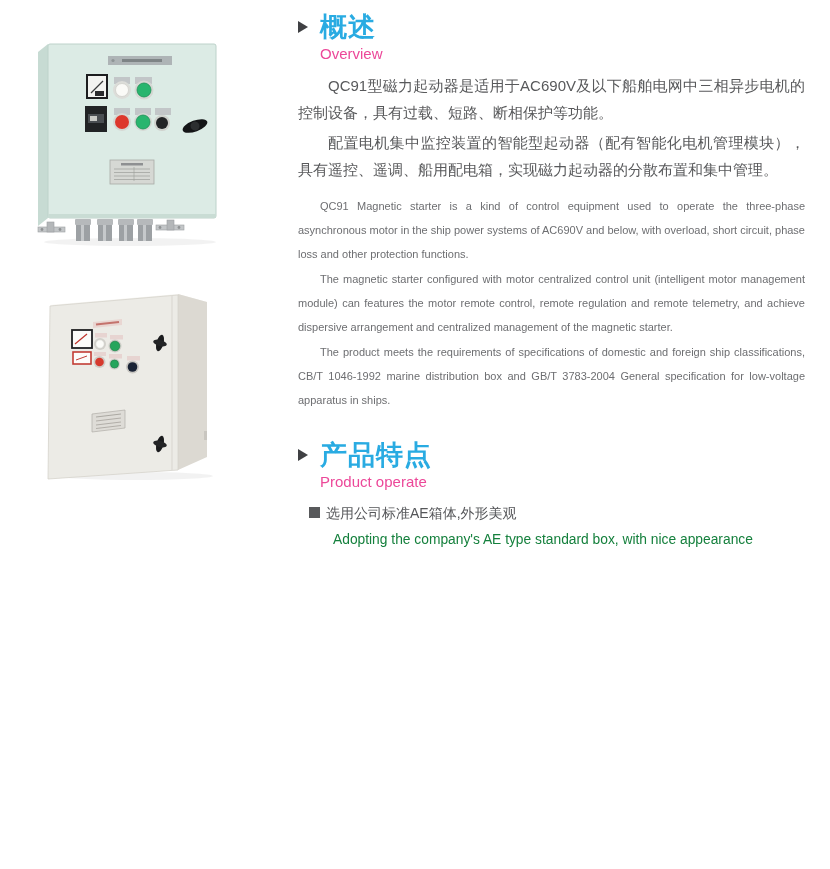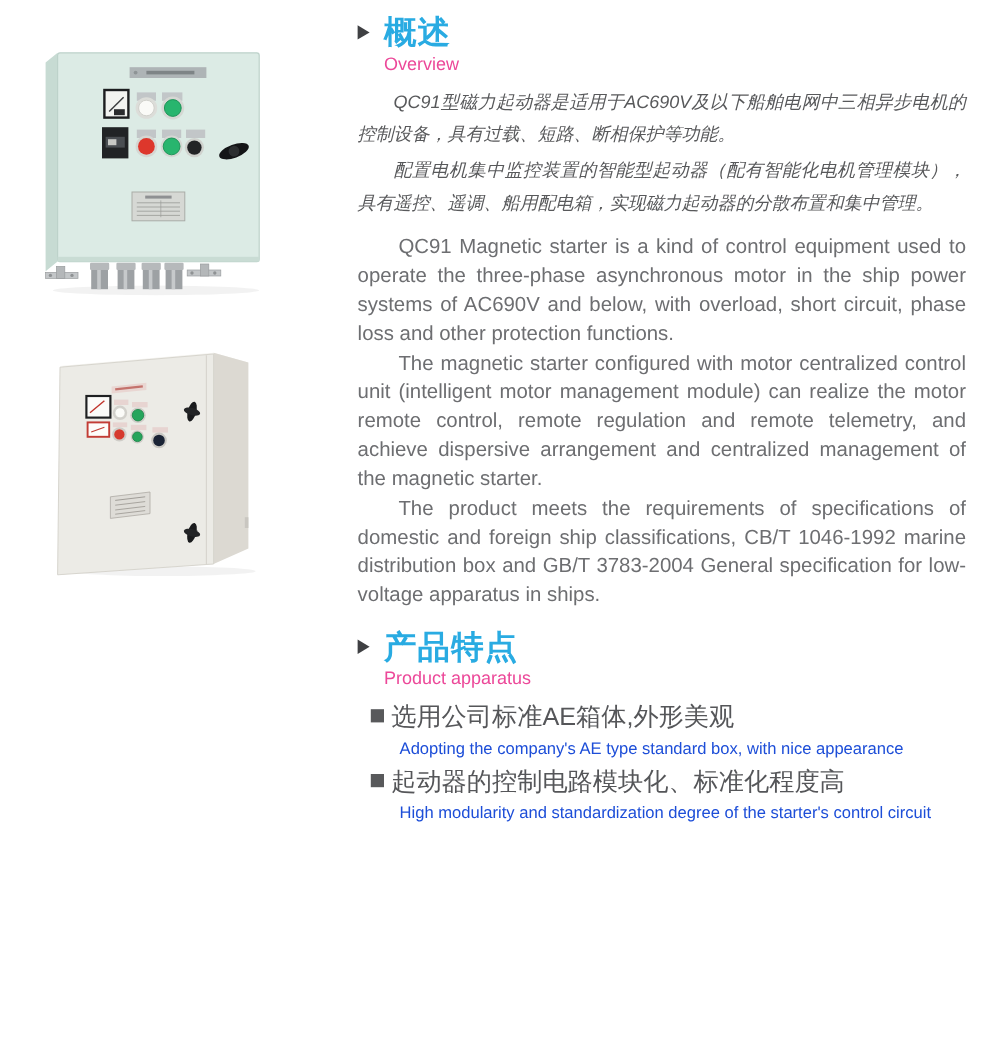--- a/index.html
+++ b/index.html
@@ -38,42 +38,42 @@
     font-weight:bold; color:#29abe2;
     letter-spacing:1px;
   }
   .sec-title-en {
     font-size:15px; line-height:19px;
     color:#ec4899; margin-top:2px;
   }
   .para-zh {
     font-size:15px; line-height:27px;
     text-align:justify; text-indent:2em;
-    color:#58595b; margin-bottom:3px;font-style:italic;
+    color:#58595b; margin-bottom:3px;
   }
   .para-en {
-    font-size:17px; line-height:24px;
+    font-size:11px; line-height:24px;
     text-align:justify; text-indent:2em;
     color:#6d6e71; margin-bottom:1px;
   }
   .spacer-8 { height:8px; }
-  #features-section { margin-top:16px; }
+  #features-section { margin-top:28px; }
   .feat-item { margin-bottom:1px; }
   .feat-zh {
     position:relative; padding-left:28px;
-    font-size:21px; line-height:27px; color:#555659;
+    font-size:14px; line-height:27px; color:#555659;
   }
   .feat-bullet {
     position:absolute; left:11px; top:7px;
     width:11px; height:11px; background:#58595b;
   }
   .feat-en {
     margin-left:35px; margin-right:10px;
     font-size:13.8px; line-height:26px;
-    color:#1d4ed8; text-align:left;
+    color:#15803d; text-align:left;
   }
 </style>
 </head>
 <body>
 
 <div class="page">
 
   <svg class="photo" id="photo-front" width="196" height="212" viewBox="0 0 196 212" xmlns="http://www.w3.org/2000/svg">
     <ellipse cx="100" cy="206" rx="86" ry="4" fill="#000" opacity="0.05"></ellipse>
 
@@ -219,43 +219,36 @@
     <section id="overview-section">
       <div class="sec-header">
         <span class="tri-icon"></span>
         <div class="sec-title-zh">概述</div>
         <div class="sec-title-en">Overview</div>
       </div>
       <p class="para-zh">QC91型磁力起动器是适用于AC690V及以下船舶电网中三相异步电机的控制设备，具有过载、短路、断相保护等功能。</p>
       <p class="para-zh">配置电机集中监控装置的智能型起动器（配有智能化电机管理模块），具有遥控、遥调、船用配电箱，实现磁力起动器的分散布置和集中管理。</p>
       <div class="spacer-8"></div>
       <p class="para-en">QC91 Magnetic starter is a kind of control equipment used to operate the three-phase asynchronous motor in the ship power systems of AC690V and below, with overload, short circuit, phase loss and other protection functions.</p>
-      <p class="para-en">The magnetic starter configured with motor centralized control unit (intelligent motor management module) can realize the motor remote control, remote regulation and remote telemetry, and achieve dispersive arrangement and centralized management of the magnetic starter.</p>
+      <p class="para-en">The magnetic starter configured with motor centralized control unit (intelligent motor management module) can features the motor remote control, remote regulation and remote telemetry, and achieve dispersive arrangement and centralized management of the magnetic starter.</p>
       <p class="para-en">The product meets the requirements of specifications of domestic and foreign ship classifications, CB/T 1046-1992 marine distribution box and GB/T 3783-2004 General specification for low-voltage apparatus in ships.</p>
     </section>
 
     <section id="features-section">
       <div class="sec-header">
         <span class="tri-icon"></span>
         <div class="sec-title-zh">产品特点</div>
-        <div class="sec-title-en">Product apparatus</div>
+        <div class="sec-title-en">Product operate</div>
       </div>
 
       <div class="feat-item">
         <div class="feat-zh">
           <span class="feat-bullet"></span>
           <span>选用公司标准AE箱体,外形美观</span>
         </div>
         <div class="feat-en">Adopting the company's AE type standard box, with nice appearance</div>
       </div>
 
 
-      <div class="feat-item">
-        <div class="feat-zh">
-          <span class="feat-bullet"></span>
-          <span>起动器的控制电路模块化、标准化程度高</span>
-        </div>
-        <div class="feat-en">High modularity and standardization degree of the starter's control circuit</div>
-      </div>
     </section>
 
   </div>
 </div>
 
 </body></html>

